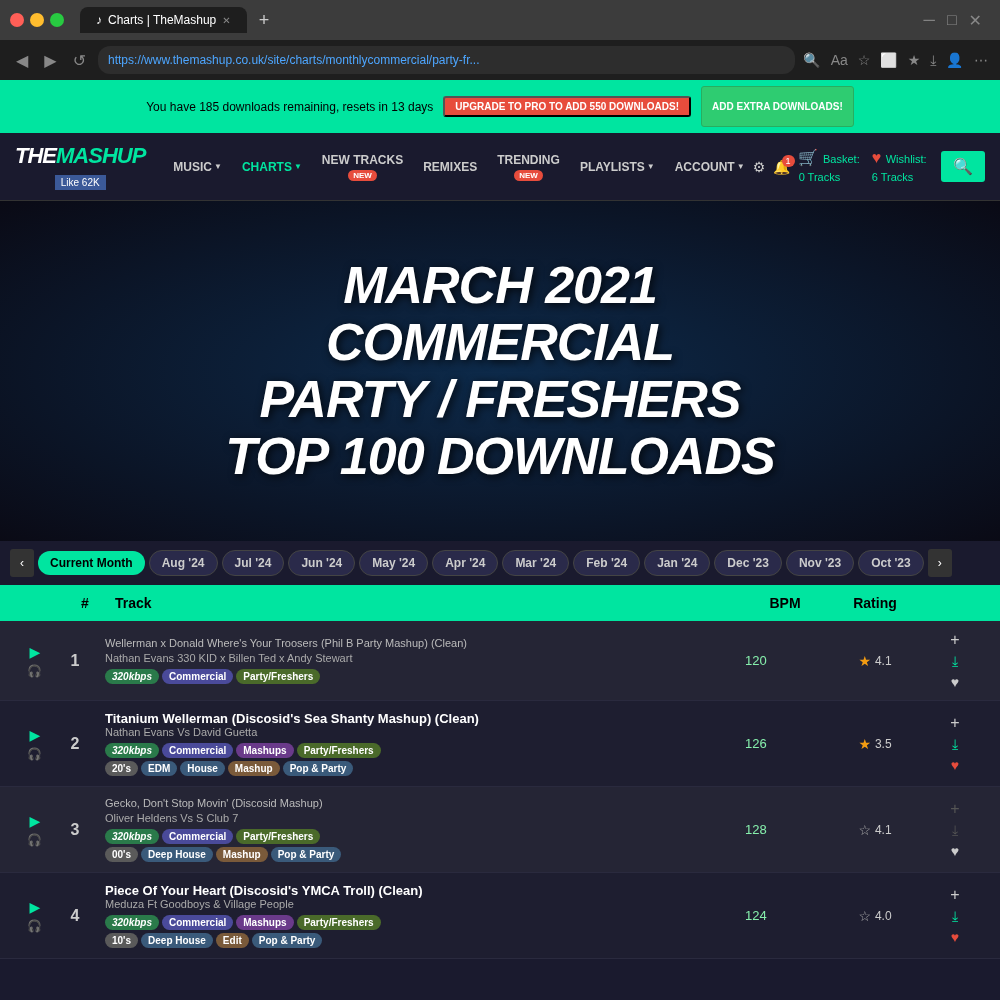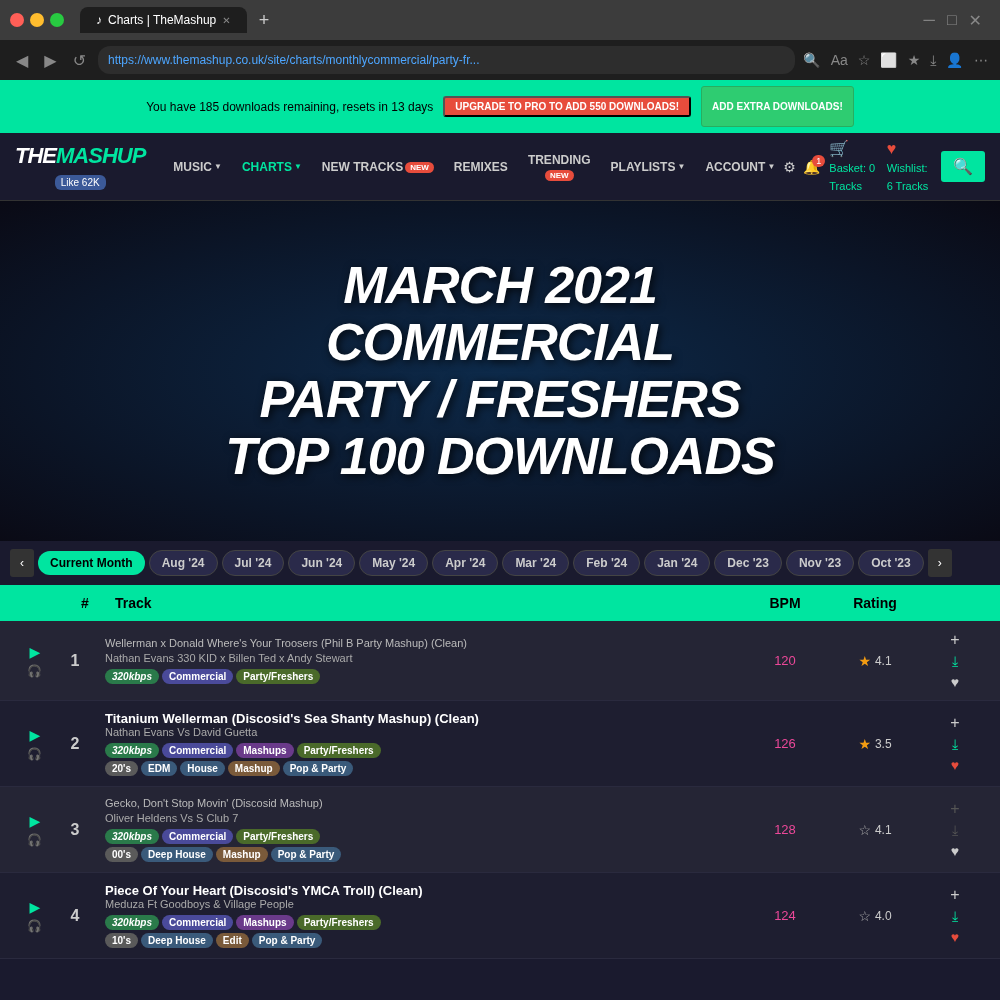--- a/index.html
+++ b/index.html
@@ -31,21 +31,21 @@
     .top-banner { background: #00e5a0; text-align: center; padding: 6px; font-size: 12px; color: #000; display: flex; justify-content: center; align-items: center; gap: 10px; }
     .top-banner .banner-text { font-weight: 500; }
     .banner-btn { background: #e74c3c; color: #fff; padding: 3px 10px; border-radius: 3px; font-size: 10px; font-weight: bold; cursor: pointer; }
     .banner-btn2 { background: #2ecc71; color: #fff; padding: 14px 10px; border-radius: 3px; font-size: 10px; font-weight: bold; cursor: pointer; border: 1px solid #27ae60; }
 
     
     .main-nav { background: #1a1a2e; display: flex; align-items: center; padding: 0 15px; height: 68px; border-bottom: 1px solid #333; }
     .logo-area { display: flex; flex-direction: column; align-items: center; margin-right: 20px; }
     .logo { color: #fff; font-size: 22px; font-weight: 900; font-style: italic; letter-spacing: -1px; }
     .logo span { color: #00e5a0; }
-    .fb-like { background: #3b5998; color: #fff; font-size: 10px; padding: 2px 6px; border-radius: 6px; margin-top: 6px; }
+    .fb-like { background: #3b5998; color: #fff; font-size: 10px; padding: 2px 6px; border-radius: 0; margin-top: 6px; }
     .nav-items { display: flex; align-items: center; gap: 4px; flex: 1; }
     .nav-item { color: #ccc; font-size: 12px; font-weight: bold; padding: 4px 8px; cursor: pointer; white-space: nowrap; display: flex; align-items: center; gap: 2px; }
     .nav-item.active { color: #00e5a0; text-align: center; }
     .nav-item .caret { font-size: 8px; }
     .nav-badge { background: #e74c3c; color: #fff; font-size: 9px; padding: 1px 4px; border-radius: 8px; }
     .nav-new-badge { background: #e74c3c; color: #fff; font-size: 8px; padding: 1px 5px; border-radius: 10px; display: block; margin-top: 1px; text-align: center; }
     .nav-right { display: flex; align-items: center; gap: 8px; }
     .basket-info { color: #ccc; font-size: 11px; }
     .basket-info span { color: #00e5a0; }
     .wishlist-info { color: #ccc; font-size: 11px; }
@@ -89,21 +89,21 @@
     .row-subtitle { color: #bbb; font-size: 11px; margin-bottom: 3px; }
     .tags { display: flex; flex-wrap: wrap; gap: 3px; margin-top: 4px; }
     .tag { padding: 2px 7px; border-radius: 10px; font-size: 10px; font-weight: bold; }
     .tag-kbps { background: #2a7a4a; color: #fff; font-style: italic; }
     .tag-commercial { background: #4a4a9a; color: #fff; }
     .tag-mashup { background: #6a3a8a; color: #fff; }
     .tag-party { background: #4a6a2a; color: #fff; }
     .tag-decade { background: #5a5a5a; color: #fff; }
     .tag-genre { background: #3a5a7a; color: #fff; }
     .tag-type { background: #7a5a3a; color: #fff; }
-    .row-bpm { width: 80px; text-align: center; color: #ec4899; font-size: 13px; }
+    .row-bpm { width: 80px; color: #86efac; font-size: 13px; }
     .row-rating { width: 100px; text-align: center; display: flex; align-items: center; justify-content: center; gap: 4px; }
     .star { color: #f39c12; font-size: 14px; }
     .rating-val { color: #ccc; font-size: 12px; }
     .row-actions { width: 60px; display: flex; flex-direction: column; align-items: center; gap: 4px; }
     .action-add { color: #ccc; font-size: 16px; cursor: pointer; }
     .action-download { color: #00e5a0; font-size: 14px; cursor: pointer; }
     .action-heart { color: #ccc; font-size: 14px; cursor: pointer; }
     .action-heart.liked { color: #e74c3c; }
   </style>
 </head>
@@ -163,21 +163,21 @@
     </div>
     <div class="nav-items">
       <div class="nav-item">
         <span>MUSIC</span>
         <span class="caret">▼</span>
       </div>
       <div class="nav-item active">
         <span>CHARTS</span>
         <span class="caret">▼</span>
       </div>
-      <div class="nav-item" style="flex-direction:row;">
+      <div class="nav-item" style="flex-direction:column;">
         <span>NEW TRACKS</span>
         <span class="nav-new-badge">NEW</span>
       </div>
       <div class="nav-item">
         <span>REMIXES</span>
       </div>
       <div class="nav-item" style="flex-direction:column;">
         <span>TRENDING</span>
         <span class="nav-new-badge">NEW</span>
       </div>

